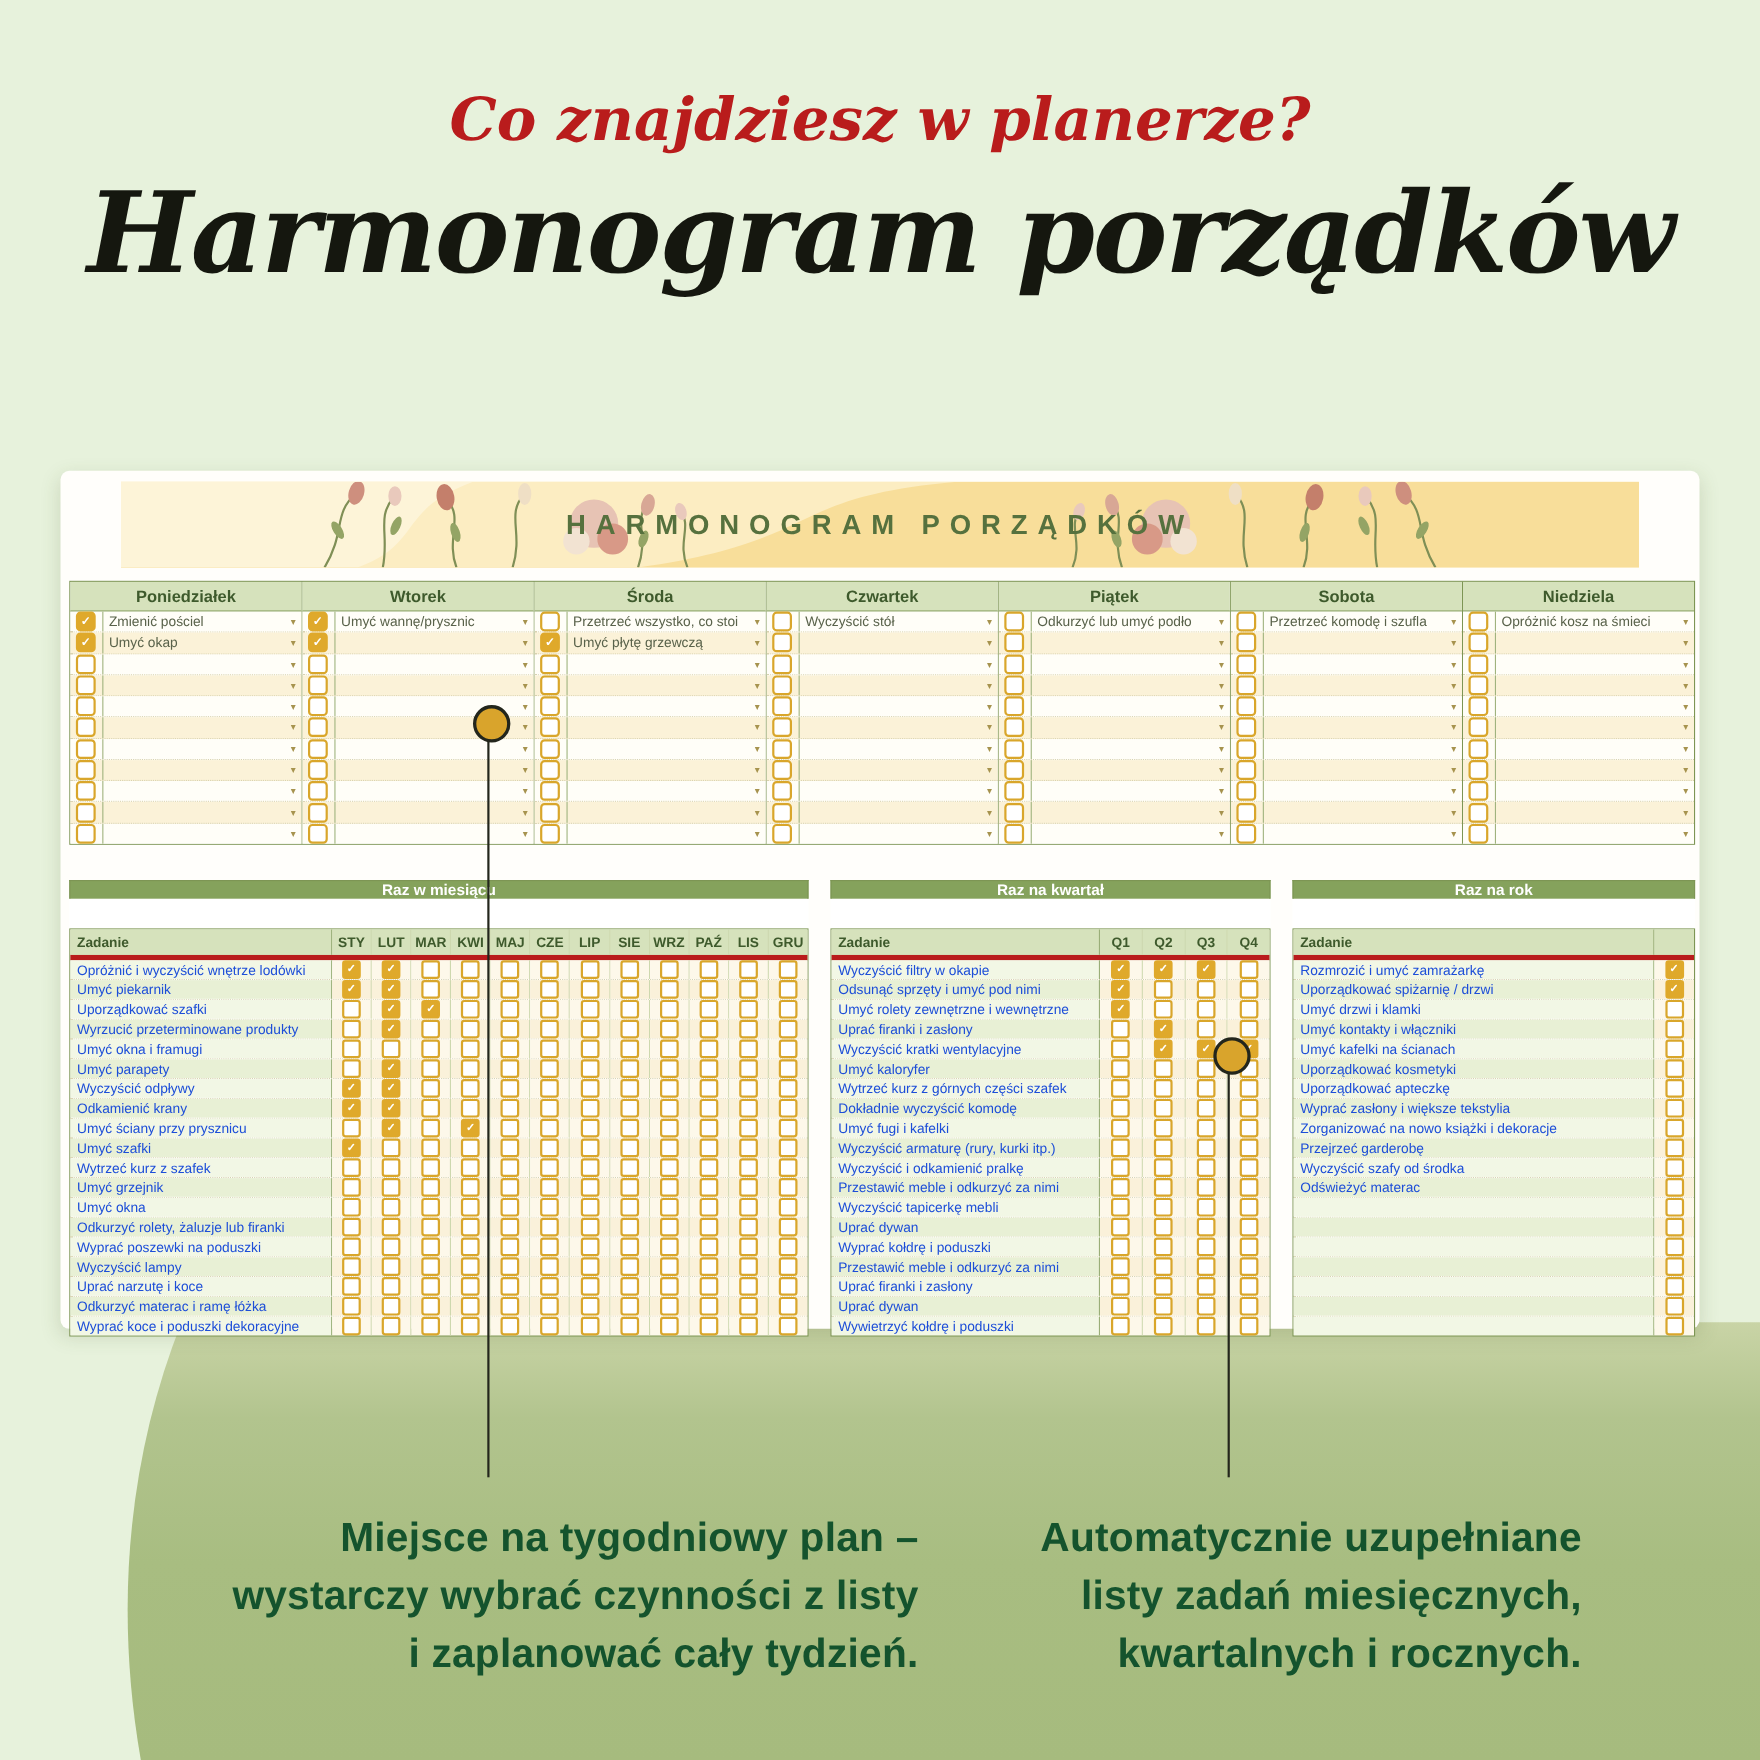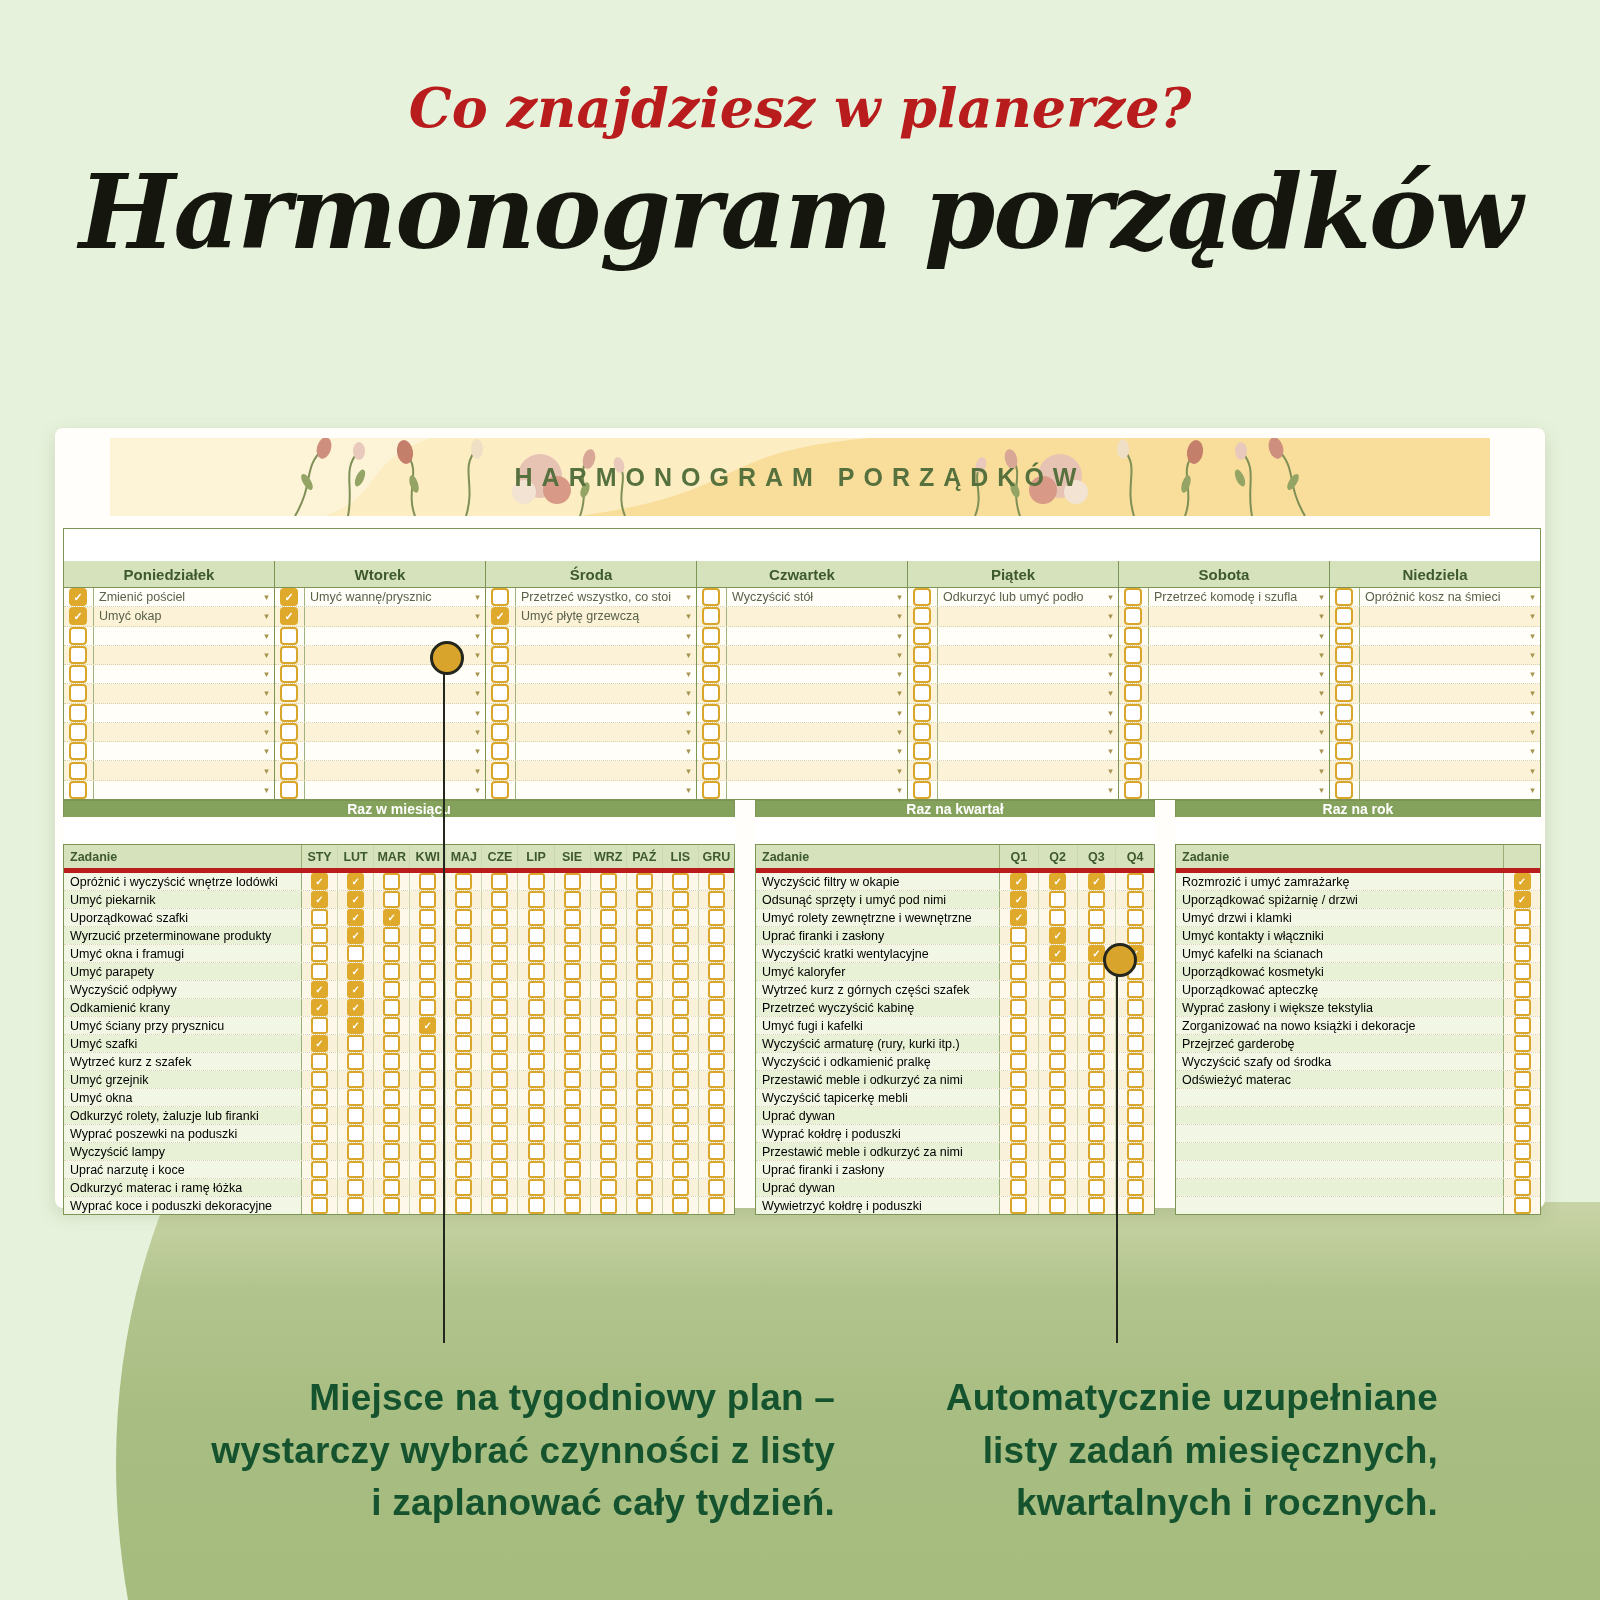--- a/index.html
+++ b/index.html
@@ -21,21 +21,21 @@
   .banner{position:absolute;left:55px;top:10px;width:1380px;height:78px;overflow:hidden;
           background:#F8DE9A;}
   .banner-title{position:absolute;left:0;right:0;top:0;bottom:0;display:flex;align-items:center;
           justify-content:center;font-weight:bold;font-size:25px;letter-spacing:9px;color:#56713E;}
   .banner-art{position:absolute;left:0;top:0;}
   
   .weekly{position:absolute;left:8px;top:100px;width:1478px;}
   .bar{background:#85A25C;color:#FFFFFF;font-weight:bold;font-size:14px;height:24px;
        display:flex;align-items:center;justify-content:center;border:1px solid #7d9554;border-bottom:none;}
   .weekly-days{display:flex;border:1px solid #7d9554;background:#fff;}
-  .day-col{flex:1;min-width:0;border-right:1px solid #7d9554;margin-top:32px;}
+  .day-col{flex:1;min-width:0;border-right:1px solid #7d9554;}
   .day-col:last-child{border-right:none;}
   .day-header{height:26px;background:#D6E2BC;color:#3E5A2C;font-weight:bold;font-size:15px;
               display:flex;align-items:center;justify-content:center;border-bottom:1px solid #7d9554;}
   .day-rows{height:211px;display:flex;flex-direction:column;}
   .day-row{flex:1;display:flex;align-items:center;border-bottom:1px dotted #d8d2b0;background:#FFFEF8;min-width:0;}
   .day-row:last-child{border-bottom:none;}
   .day-row.alt{background:#FBF2D8;}
   .cb{width:14px;height:14px;border:2px solid #D9A62B;border-radius:4px;background:#fff;
       margin:0 6px 0 5px;flex:none;font-size:11px;line-height:14px;color:#fff;text-align:center;font-weight:bold;}
   .cb.on{background:#DFA92B;border-color:#DFA92B;}
@@ -43,21 +43,21 @@
              border-left:1px solid #a0b37e;padding-left:5px;height:100%;display:flex;align-items:center;}
   .arrow{width:15px;color:#a6934e;font-size:9px;flex:none;text-align:center;}
   
   .ttable{position:absolute;display:flex;flex-direction:column;background:#fff;gap:27px;}
   .tgrid{display:flex;flex-direction:column;border:1px solid #7d9554;flex:1;}
   .trow{display:flex;flex:1;border-bottom:1px dotted #d8d2b0;min-height:0;}
   .trow:last-child{border-bottom:none;}
   .thead{flex:none;height:23px;border-bottom:5px solid #b91c1c;background:#D6E2BC;}
   .thead .tname,.thead .tcol{color:#3E5A2C;font-weight:bold;font-size:12.5px;background:#D6E2BC!important;}
   .tname{flex:none;display:flex;align-items:center;padding:0 6px;border-right:1px solid #9aae78;
-         font-size:12.5px;color:#000000;white-space:nowrap;overflow:hidden;min-width:0;}
+         font-size:12.5px;color:#1d4ed8;white-space:nowrap;overflow:hidden;min-width:0;}
   .tcol{display:flex;align-items:center;justify-content:center;border-right:1px solid #cdd8ae;min-width:0;}
   .tcol:last-child{border-right:none;}
   .r0 .tname{background:#F2F7E5;} .r0 .tcol{background:#FDF8EA;}
   .r1 .tname{background:#E8F0D5;} .r1 .tcol{background:#FAF1DA;}
   .mini{width:13px;height:13px;border:2px solid #D9A62B;border-radius:3px;background:#fff;
         font-size:10px;line-height:13px;color:#fff;text-align:center;font-weight:bold;}
   .mini.on{background:#DFA92B;border-color:#DFA92B;}
   #monthly{left:8px;top:372px;width:672px;height:393px;}
   #monthly .tname{width:225px;}
   #monthly .tcol{flex:1;}
@@ -1424,21 +1424,21 @@
             <span class="mini"></span>
           </div>
           <div class="tcol">
             <span class="mini"></span>
           </div>
           <div class="tcol">
             <span class="mini"></span>
           </div>
         </div>
         <div class="trow r1">
-          <div class="tname">Przetrzeć wyczyścić kabinę</div>
+          <div class="tname">Dokładnie wyczyścić komodę</div>
           <div class="tcol">
             <span class="mini"></span>
           </div>
           <div class="tcol">
             <span class="mini"></span>
           </div>
           <div class="tcol">
             <span class="mini"></span>
           </div>
           <div class="tcol">

